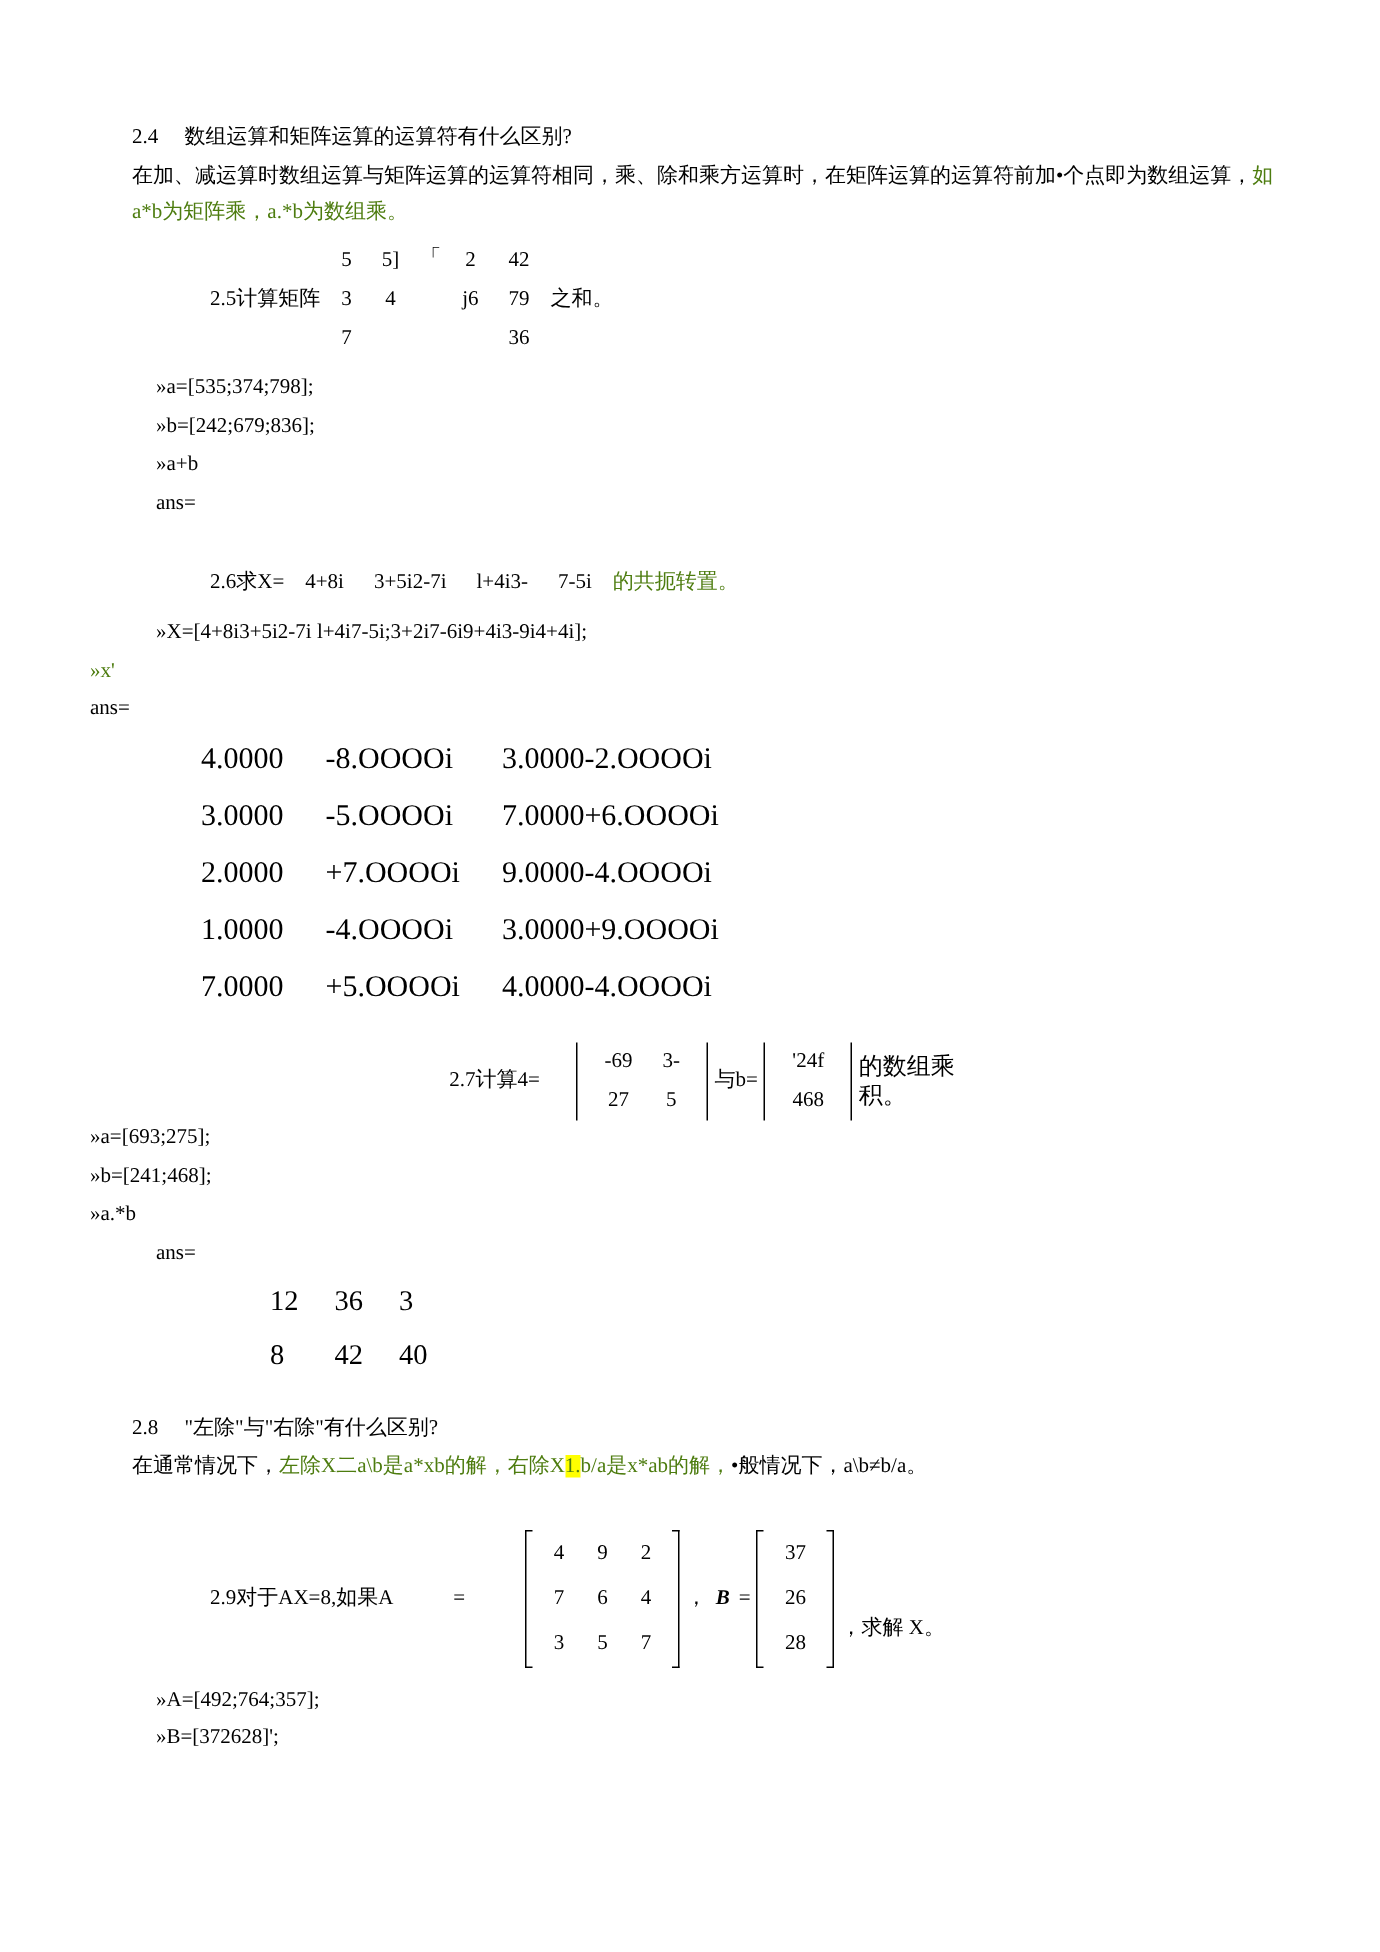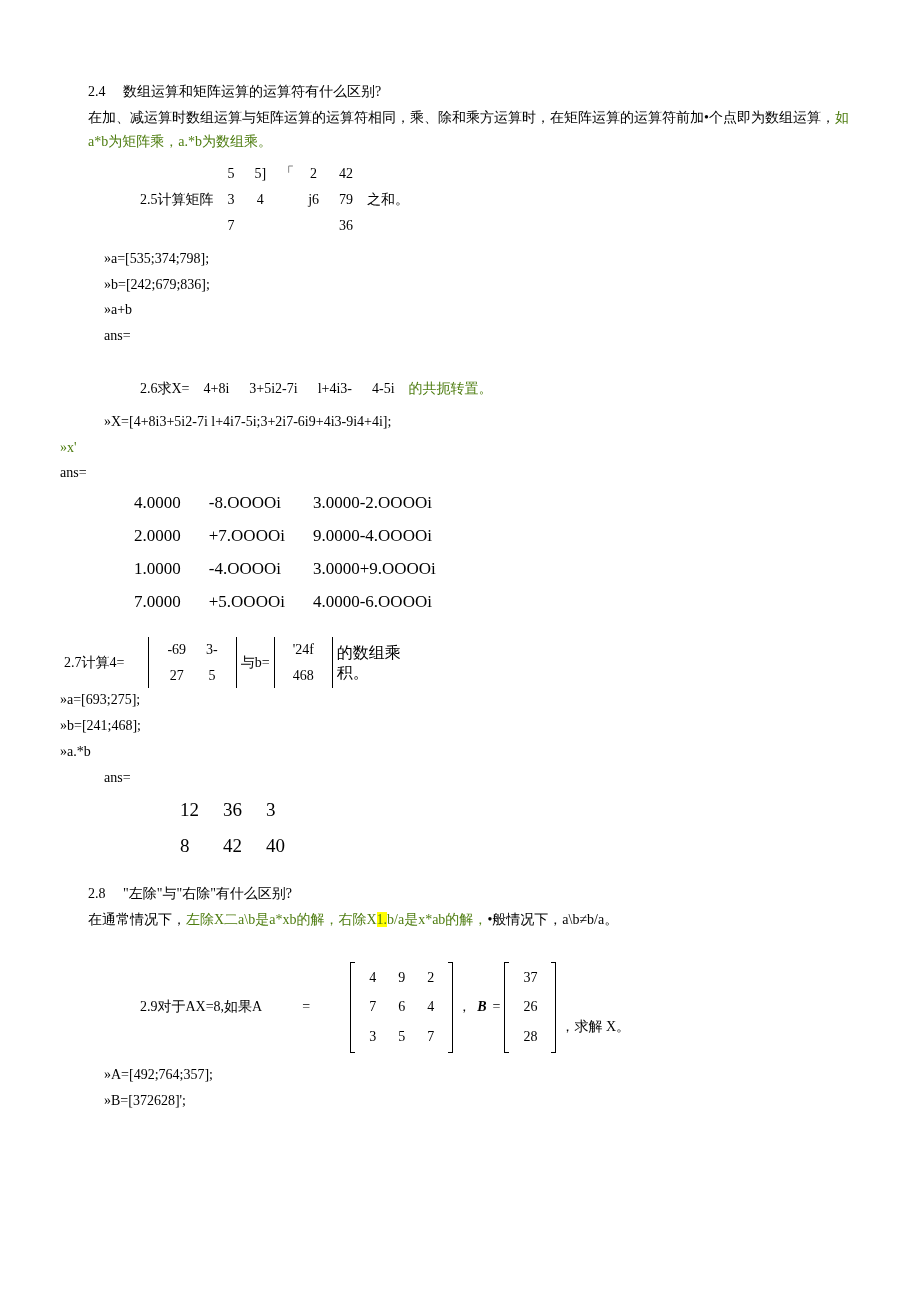--- a/index.html
+++ b/index.html
@@ -35,21 +35,21 @@
   .bracket-sq-l { border-left: 1px solid #000; border-top: 1px solid #000; border-bottom: 1px solid #000; width: 4px; align-self: stretch; }
   .bracket-sq-r { border-right: 1px solid #000; border-top: 1px solid #000; border-bottom: 1px solid #000; width: 4px; align-self: stretch; }
   .vrule { border-left: 1px solid #000; align-self: stretch; margin: 0 2px; }
   .flexrow { display: flex; align-items: center; gap: 2px; }
   .ans-table {
     border-collapse: collapse;
     margin-left: 60px;
   }
   .ans-table td {
     padding: 2px 14px;
-    font-size: 17px;
+    font-size: 20px;
   }
   .outtable { border-collapse: collapse; margin-left: 120px; }
   .outtable td { padding: 2px 24px 2px 0; font-size: 19px; }
   .spacer { height: 18px; }
   .sec29 { display:flex; align-items:center; margin:10px 0 10px 80px; }
   .mat29 td { padding: 2px 10px; text-align:center; }
   .italic { font-style: italic; font-family: "Times New Roman", serif; }
 </style>
 </head>
 <body>
@@ -104,57 +104,62 @@
 <div class="spacer"></div>
 
 <div class="matrix-block">
   <span>2.6求X=</span>
   <table class="mtable">
     <tbody>
         <tr>
       <td>4+8i</td>
       <td>3+5i2-7i</td>
       <td>l+4i3-</td>
-      <td>4-5i</td>
+      <td>7-5i</td>
     </tr>
   </tbody>
     </table>
   <span class="red">的共扼转置。</span>
 </div>
 <p class="para indent2">»X=[4+8i3+5i2-7i l+4i7-5i;3+2i7-6i9+4i3-9i4+4i];</p>
 <p class="para red" style="margin-left:0;">»x'</p>
 <p class="para" style="margin-left:0;">ans=</p>
 <table class="ans-table">
   <tbody>
       <tr>
         <td>4.0000</td>
         <td>-8.OOOOi</td>
         <td>3.0000-2.OOOOi</td>
       </tr>
   <tr>
+        <td>3.0000</td>
+        <td>-5.OOOOi</td>
+        <td>7.0000+6.OOOOi</td>
+      </tr>
+  <tr>
         <td>2.0000</td>
         <td>+7.OOOOi</td>
         <td>9.0000-4.OOOOi</td>
       </tr>
   <tr>
         <td>1.0000</td>
         <td>-4.OOOOi</td>
         <td>3.0000+9.OOOOi</td>
       </tr>
   <tr>
         <td>7.0000</td>
         <td>+5.OOOOi</td>
-        <td>4.0000-6.OOOOi</td>
+        <td>4.0000-4.OOOOi</td>
       </tr>
 </tbody>
   </table>
 
 <div class="spacer"></div>
 
-<div class="flexrow" style="margin-left:4px;">
+<div class="flexrow" style="margin-left:16px;justify-content:center;">
   <span style="margin-right:20px;">2.7计算4=</span>
   <span class="vrule"></span>
   <table class="mtable">
     <tbody>
         <tr>
           <td>-69</td>
           <td>3-</td>
         </tr>
     <tr>
           <td>27</td>

